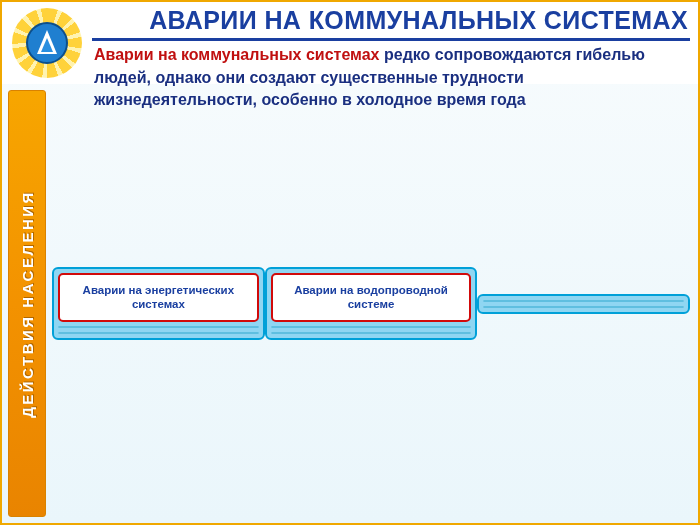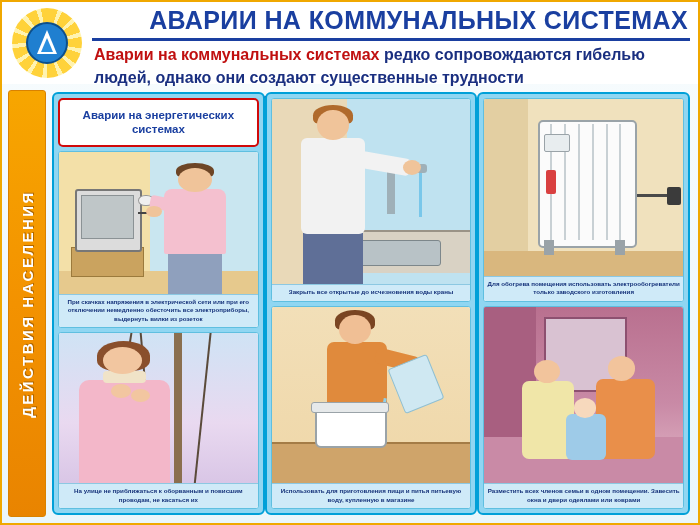--- a/index.html
+++ b/index.html
@@ -149,20 +149,21 @@
 
   
   .columns {
     position: absolute;
     left: 50px;
     right: 8px;
     top: 90px;
     bottom: 8px;
     display: flex;
     gap: 0;
+    align-items: center;
   }
   .col {
     flex: 1 1 0;
     display: flex;
     flex-direction: column;
     background: #8fd6f2;
     border: 2px solid #00a0d8;
     border-radius: 6px;
     box-sizing: border-box;
     padding: 4px;
@@ -366,20 +367,21 @@
             <div class="sh hand2"></div>
             <div class="sh hair"></div>
             <div class="sh head"></div>
           </div>
         </div>
         <div class="caption">На улице не приближаться к оборванным и повисшим проводам, не касаться их</div>
       </div>
     </div>
 
     <div class="col">
+      <div class="col-head">Аварии на водопроводной системе</div>
 
       <div class="panel">
         <div class="art c2a">
           <div class="scene">
             <div class="sh wall"></div>
             <div class="sh wall2"></div>
             <div class="sh counter"></div>
             <div class="sh sink"></div>
             <div class="sh tap"></div>
             <div class="sh tapArm"></div>

